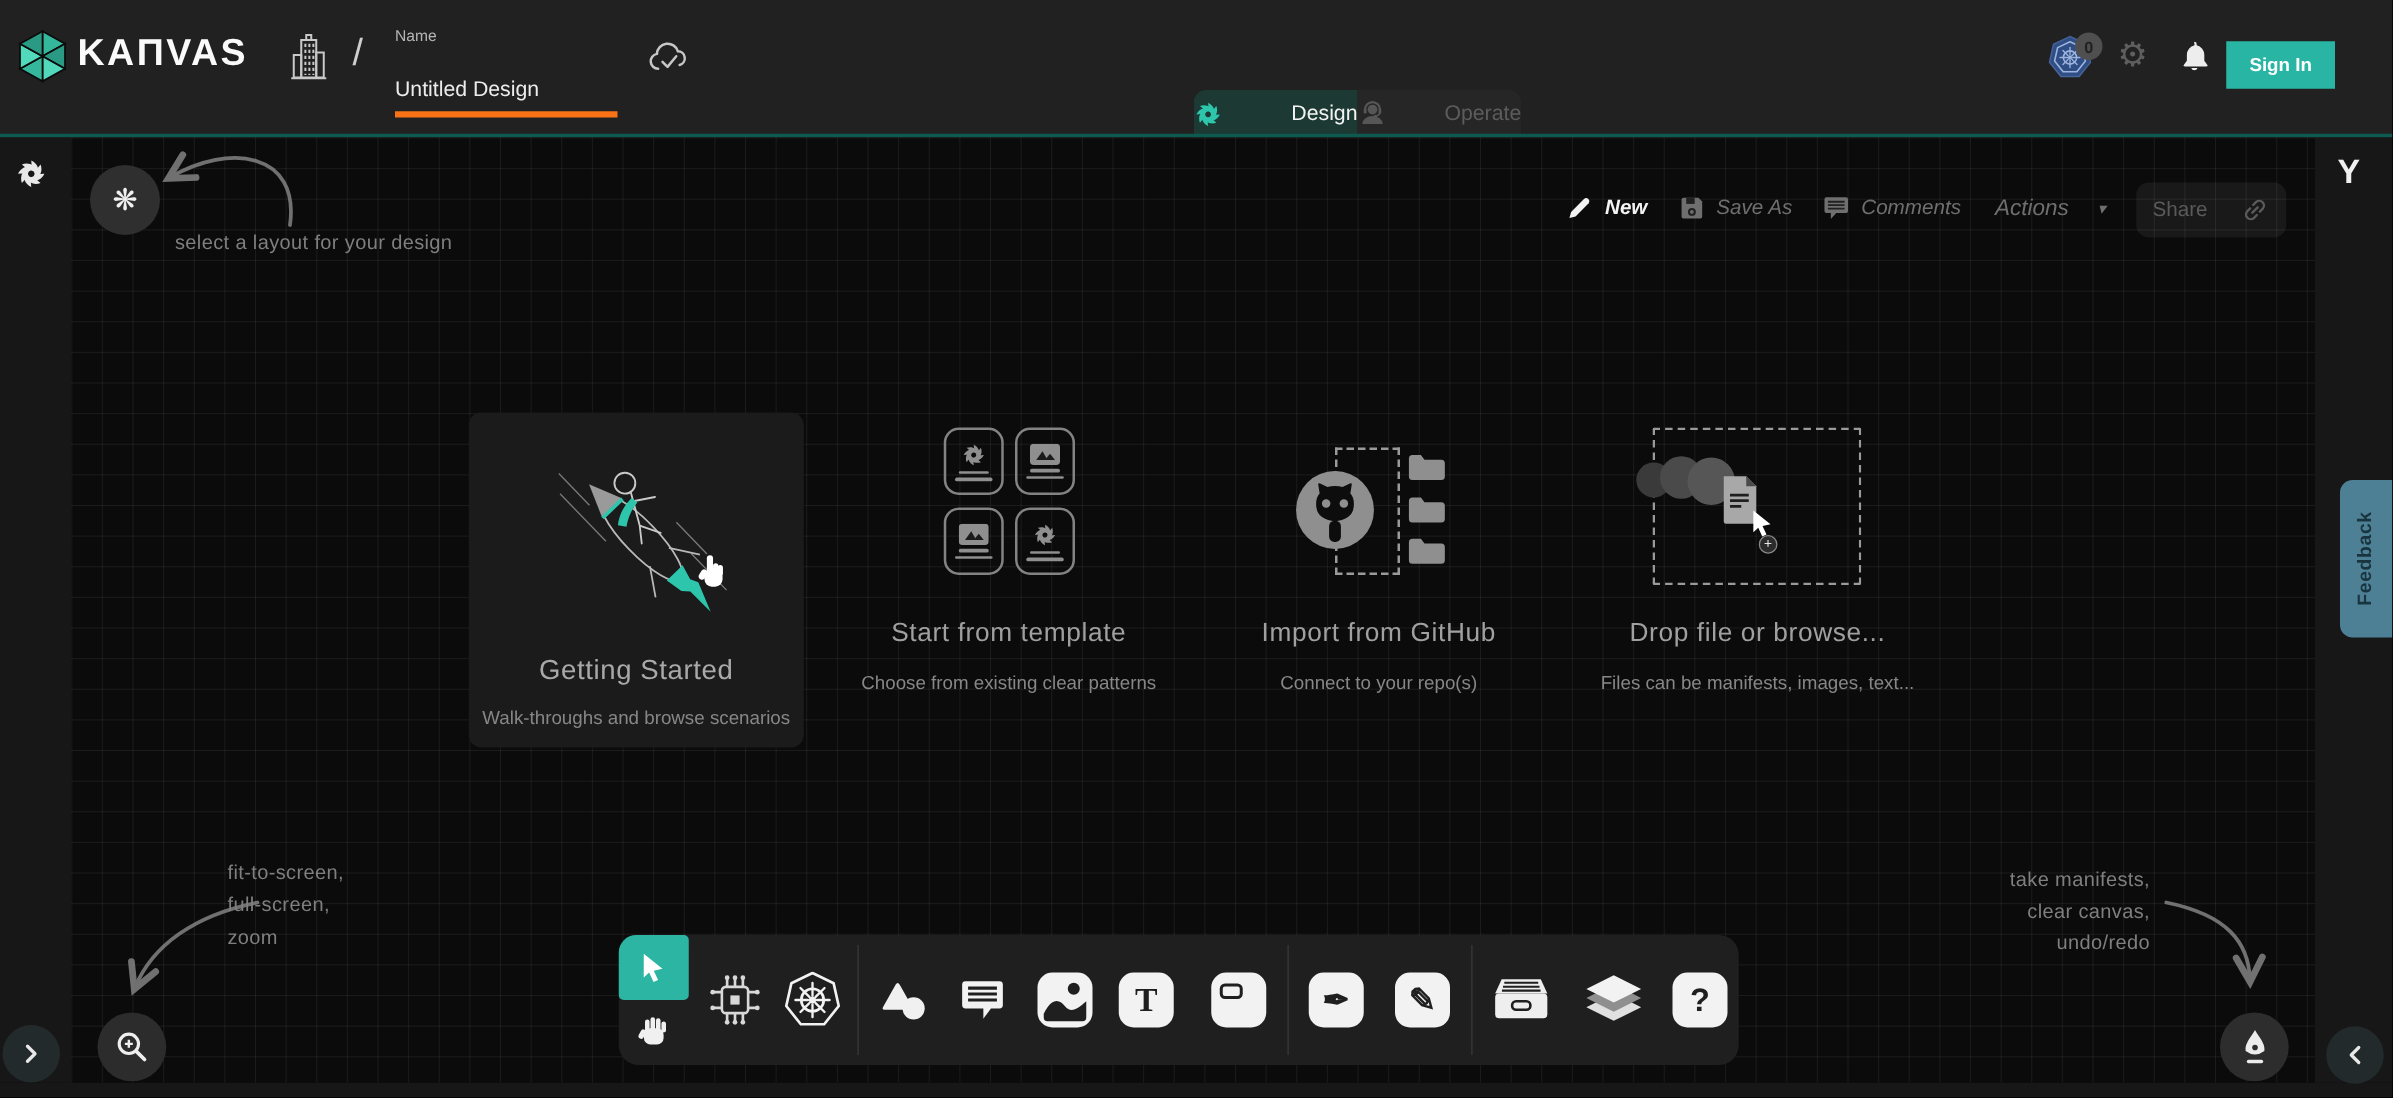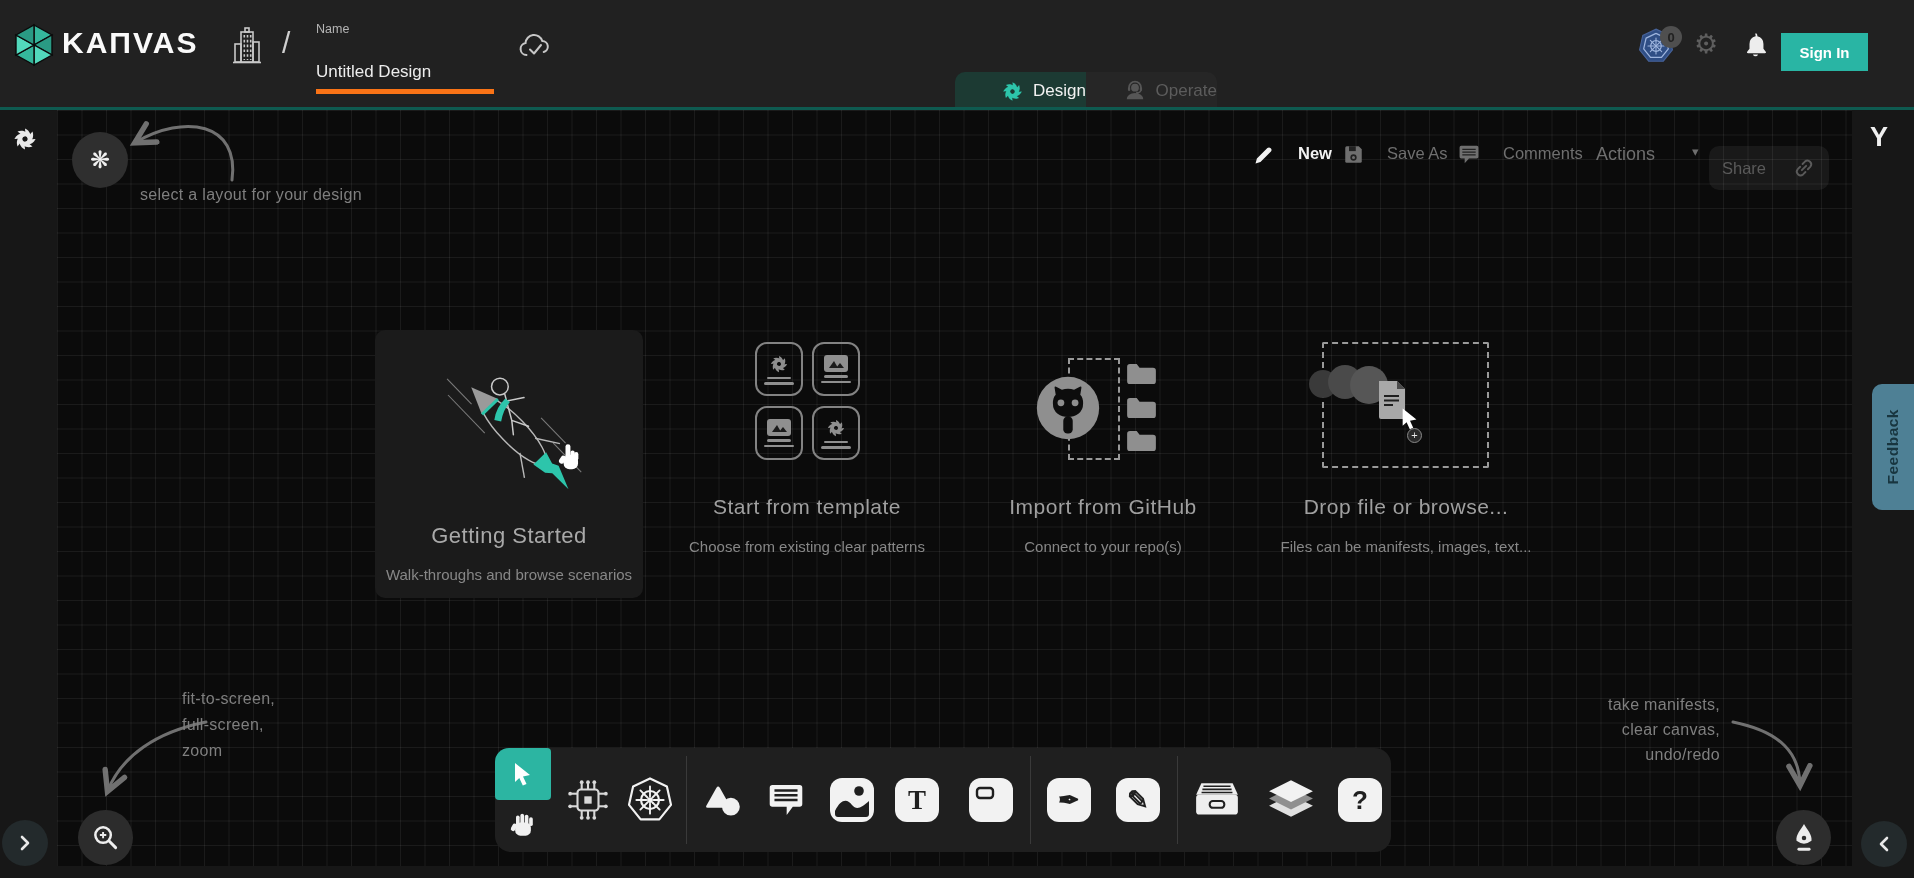--- a/index.html
+++ b/index.html
@@ -9,21 +9,21 @@
 
   
   .header{position:absolute;left:0;top:0;width:1914px;height:110px;background:#212121;}
   .logo-text{position:absolute;left:62px;top:26px;font-size:30px;font-weight:bold;color:#fafafa;letter-spacing:2px;}
   .name-label{position:absolute;left:316px;top:22px;font-size:12.5px;color:#b5b5b5;}
   .name-input{position:absolute;left:316px;top:40px;width:178px;background:transparent;border:none;border-bottom:5px solid #f97316;color:#ececec;font-size:17px;padding:0 0 7px 0;outline:none;margin-top:22px;}
   .slash{position:absolute;left:282px;top:26px;font-size:30px;font-weight:300;color:#cfcfcf;}
 
   
   .tabs{position:absolute;left:955px;top:72px;height:38px;display:flex;border-radius:10px 10px 0 0;overflow:hidden;}
-  .tab{display:flex;align-items:center;justify-content:flex-end;gap:9px;width:131px;height:38px;cursor:pointer;}
+  .tab{display:flex;align-items:center;justify-content:space-between;gap:9px;width:131px;height:38px;cursor:pointer;}
   .tab.active{background:#1c3a33;color:#f2f2f2;}
   .tab.inactive{background:#262626;color:#5c5c5c;}
   .tab-label{font-size:17px;}
   .signin{position:absolute;left:1781px;top:33px;width:87px;height:38px;background:#29b5a4;border:none;border-radius:0;color:#fff;font-size:15px;font-weight:bold;cursor:pointer;}
   .gear{position:absolute;left:1694px;top:28px;font-size:27px;color:#5e5e5e;cursor:pointer;}
   .badge{position:absolute;left:1660px;top:26px;width:22px;height:22px;border-radius:50%;background:#4f4f4f;color:#212121;font-size:13px;font-weight:bold;display:flex;align-items:center;justify-content:center;}
 
   
   .teal-line{position:absolute;left:0;top:107px;width:1914px;height:3px;background:#0e5a50;}
   .rail{position:absolute;top:110px;height:756px;background:#171717;}
@@ -42,21 +42,21 @@
   
   .card{position:absolute;top:302px;width:268px;height:272px;cursor:pointer;}
   .card.highlight{background:#1b1b1b;border-radius:10px;margin-top:24px;}
   .card-title{position:absolute;left:0;width:100%;text-align:center;top:193px;font-size:21px;color:#a0a0a0;letter-spacing:.5px;}
   .card-sub{position:absolute;left:0;width:100%;text-align:center;top:236px;font-size:15px;color:#878787;white-space:nowrap;}
   .tile{position:absolute;width:48px;height:54px;border:2.5px solid #838383;border-radius:12px;display:flex;flex-direction:column;align-items:center;justify-content:center;gap:3px;}
   .tile .bar{height:2.5px;background:#8f8f8f;border-radius:2px;}
   .dashed-box{position:absolute;border:2px dashed #9a9a9a;}
 
   
-  .ab-item{position:absolute;top:144px;height:44px;display:flex;gap:23px;color:#6f6f6f;font-size:16.5px;cursor:pointer;}
+  .ab-item{position:absolute;top:144px;height:44px;display:flex;align-items:center;gap:9px;color:#6f6f6f;font-size:16.5px;cursor:pointer;font-style:italic;}
   .ab-item .lbl{white-space:nowrap;}
   .share-box{position:absolute;left:1709px;top:146px;width:120px;height:44px;background:rgba(255,255,255,.06);border-radius:10px;display:flex;align-items:center;justify-content:space-between;padding:0 13px;color:#5a5a5a;font-size:16.5px;cursor:pointer;}
 
   
   .toolbar{position:absolute;left:495px;top:748px;width:896px;height:104px;background:#1f1f1f;border-radius:16px;}
   .sel-cell{position:absolute;left:0;width:56px;height:52px;display:flex;align-items:center;justify-content:center;cursor:pointer;}
   .tool{position:absolute;top:50%;transform:translate(-50%,-50%);display:flex;align-items:center;justify-content:center;cursor:pointer;}
   .tdivider{position:absolute;top:8px;bottom:8px;width:1px;background:#3a3a3a;}
   .tool-tile{width:44px;height:44px;background:#f2f2f2;border-radius:12px;display:flex;align-items:center;justify-content:center;}
   .tool-tile .glyph{color:#1f1f1f;font-weight:bold;}

